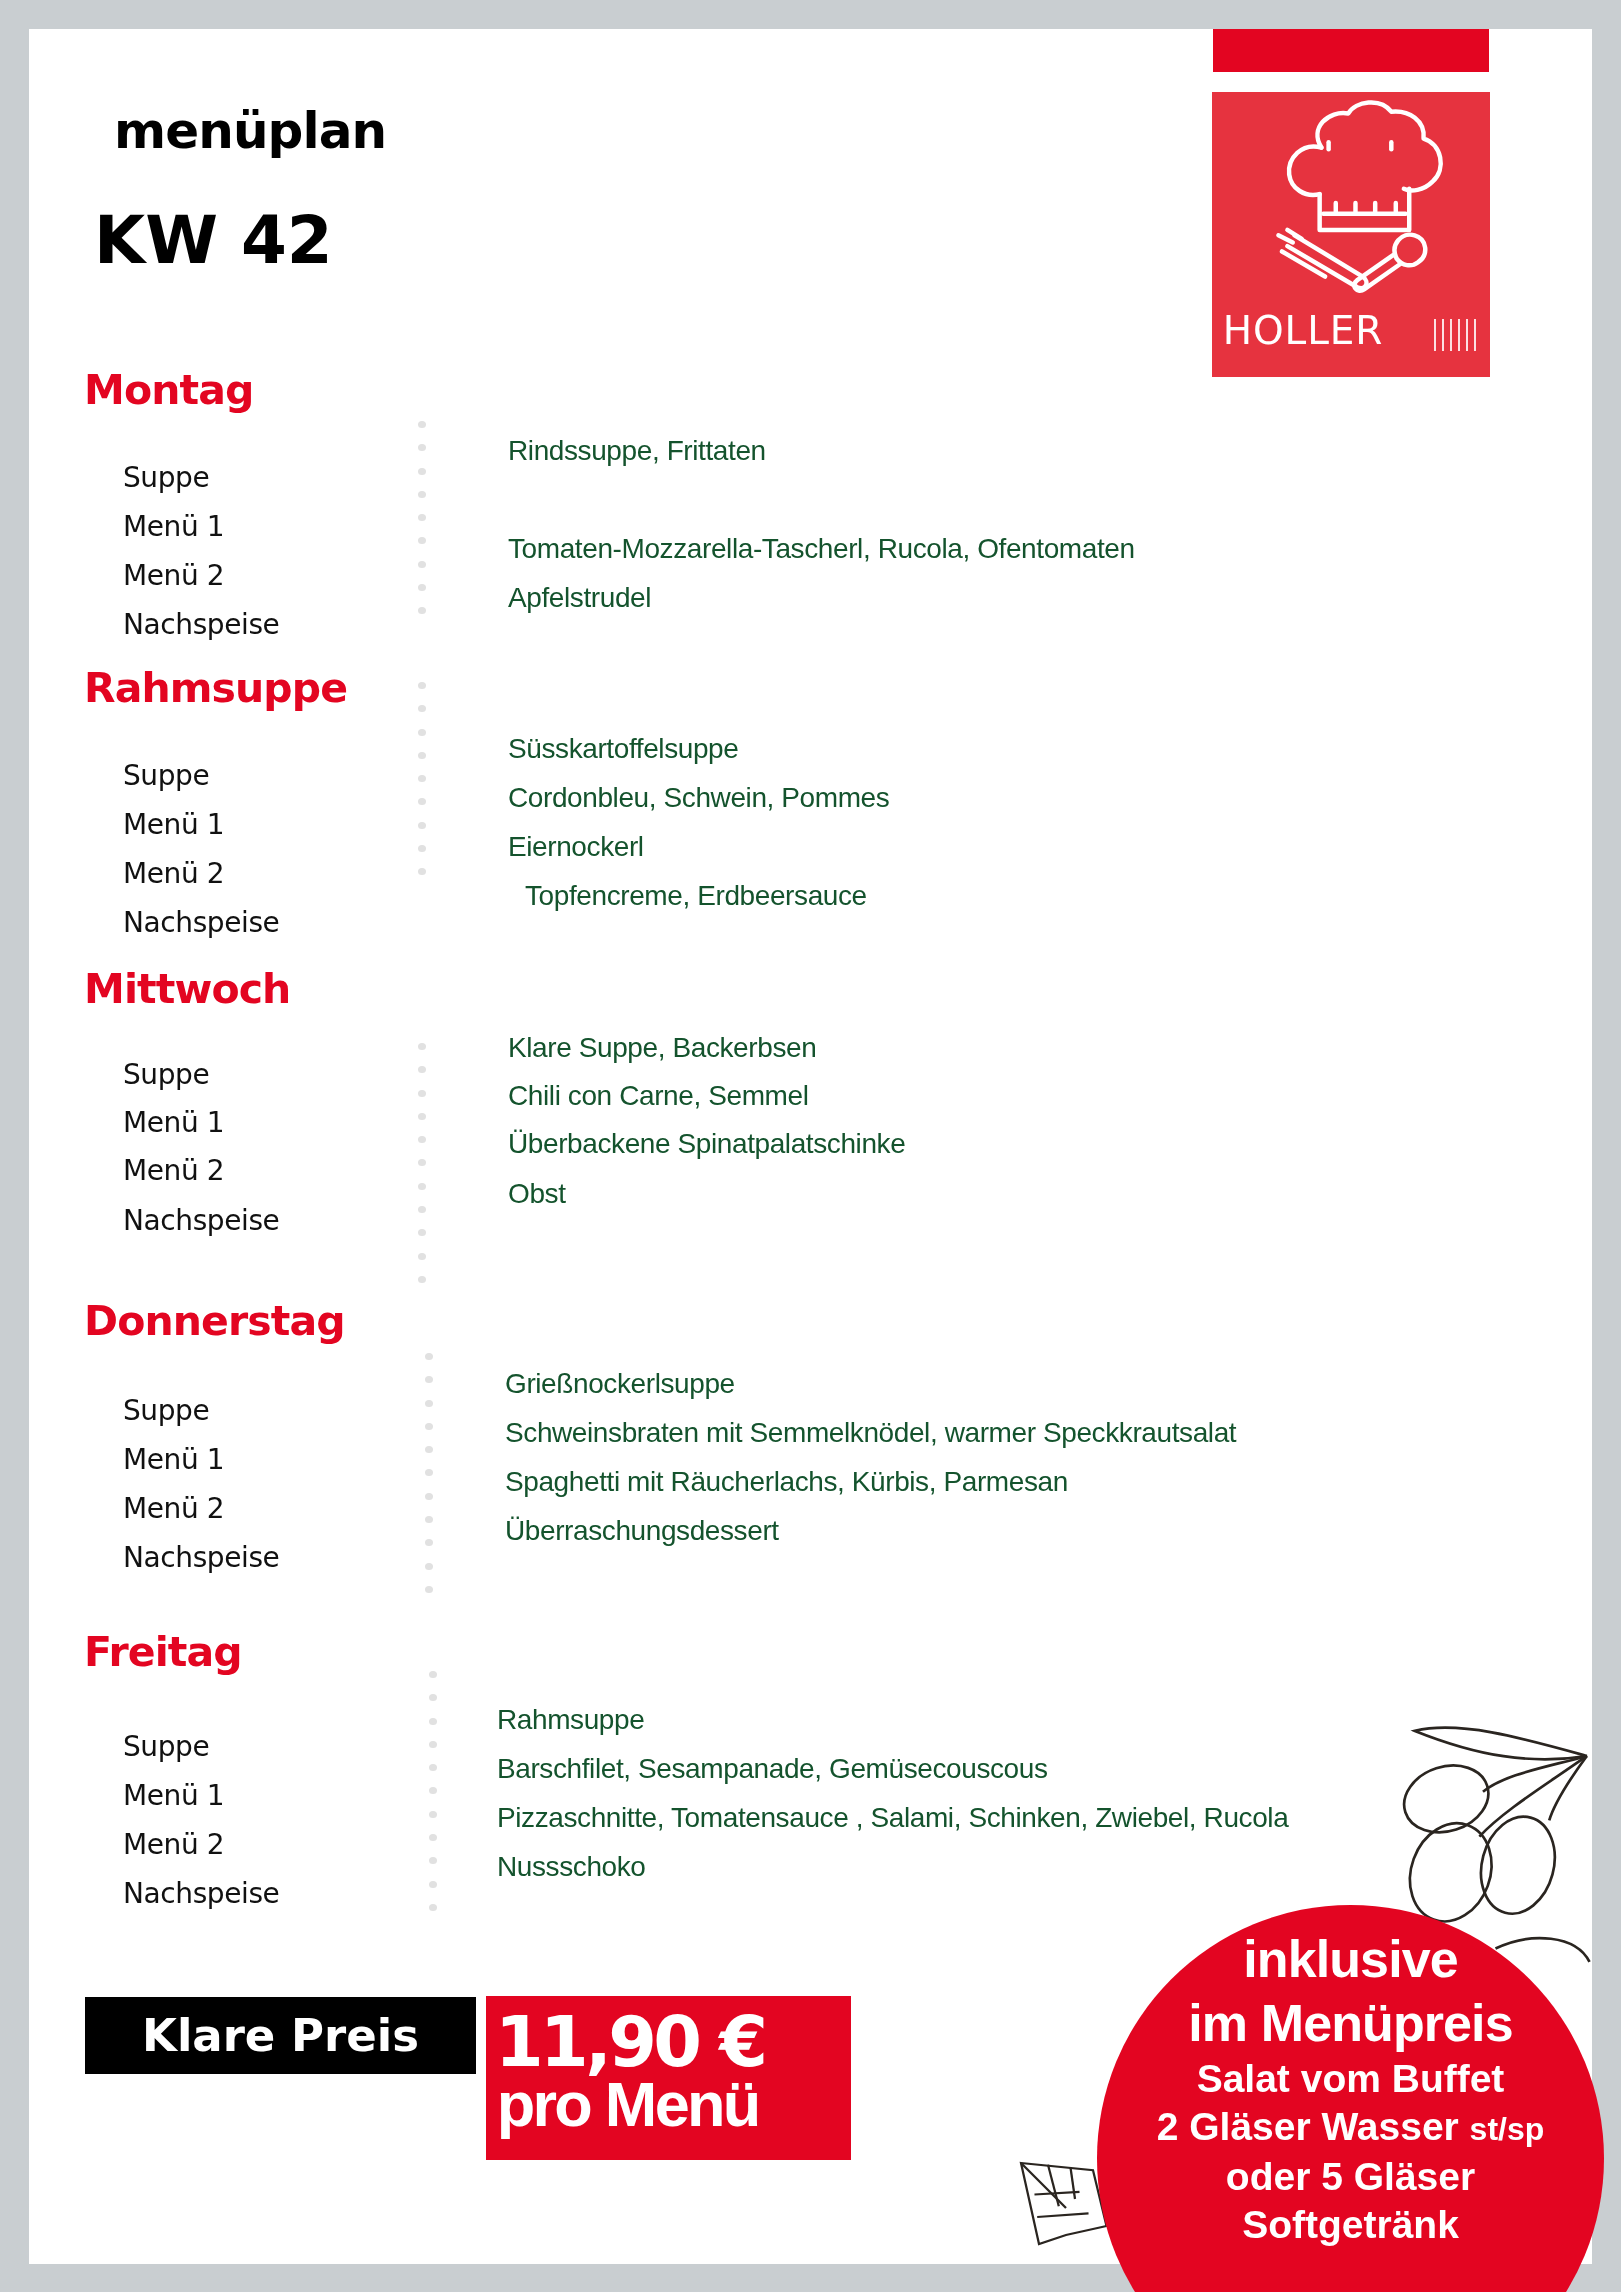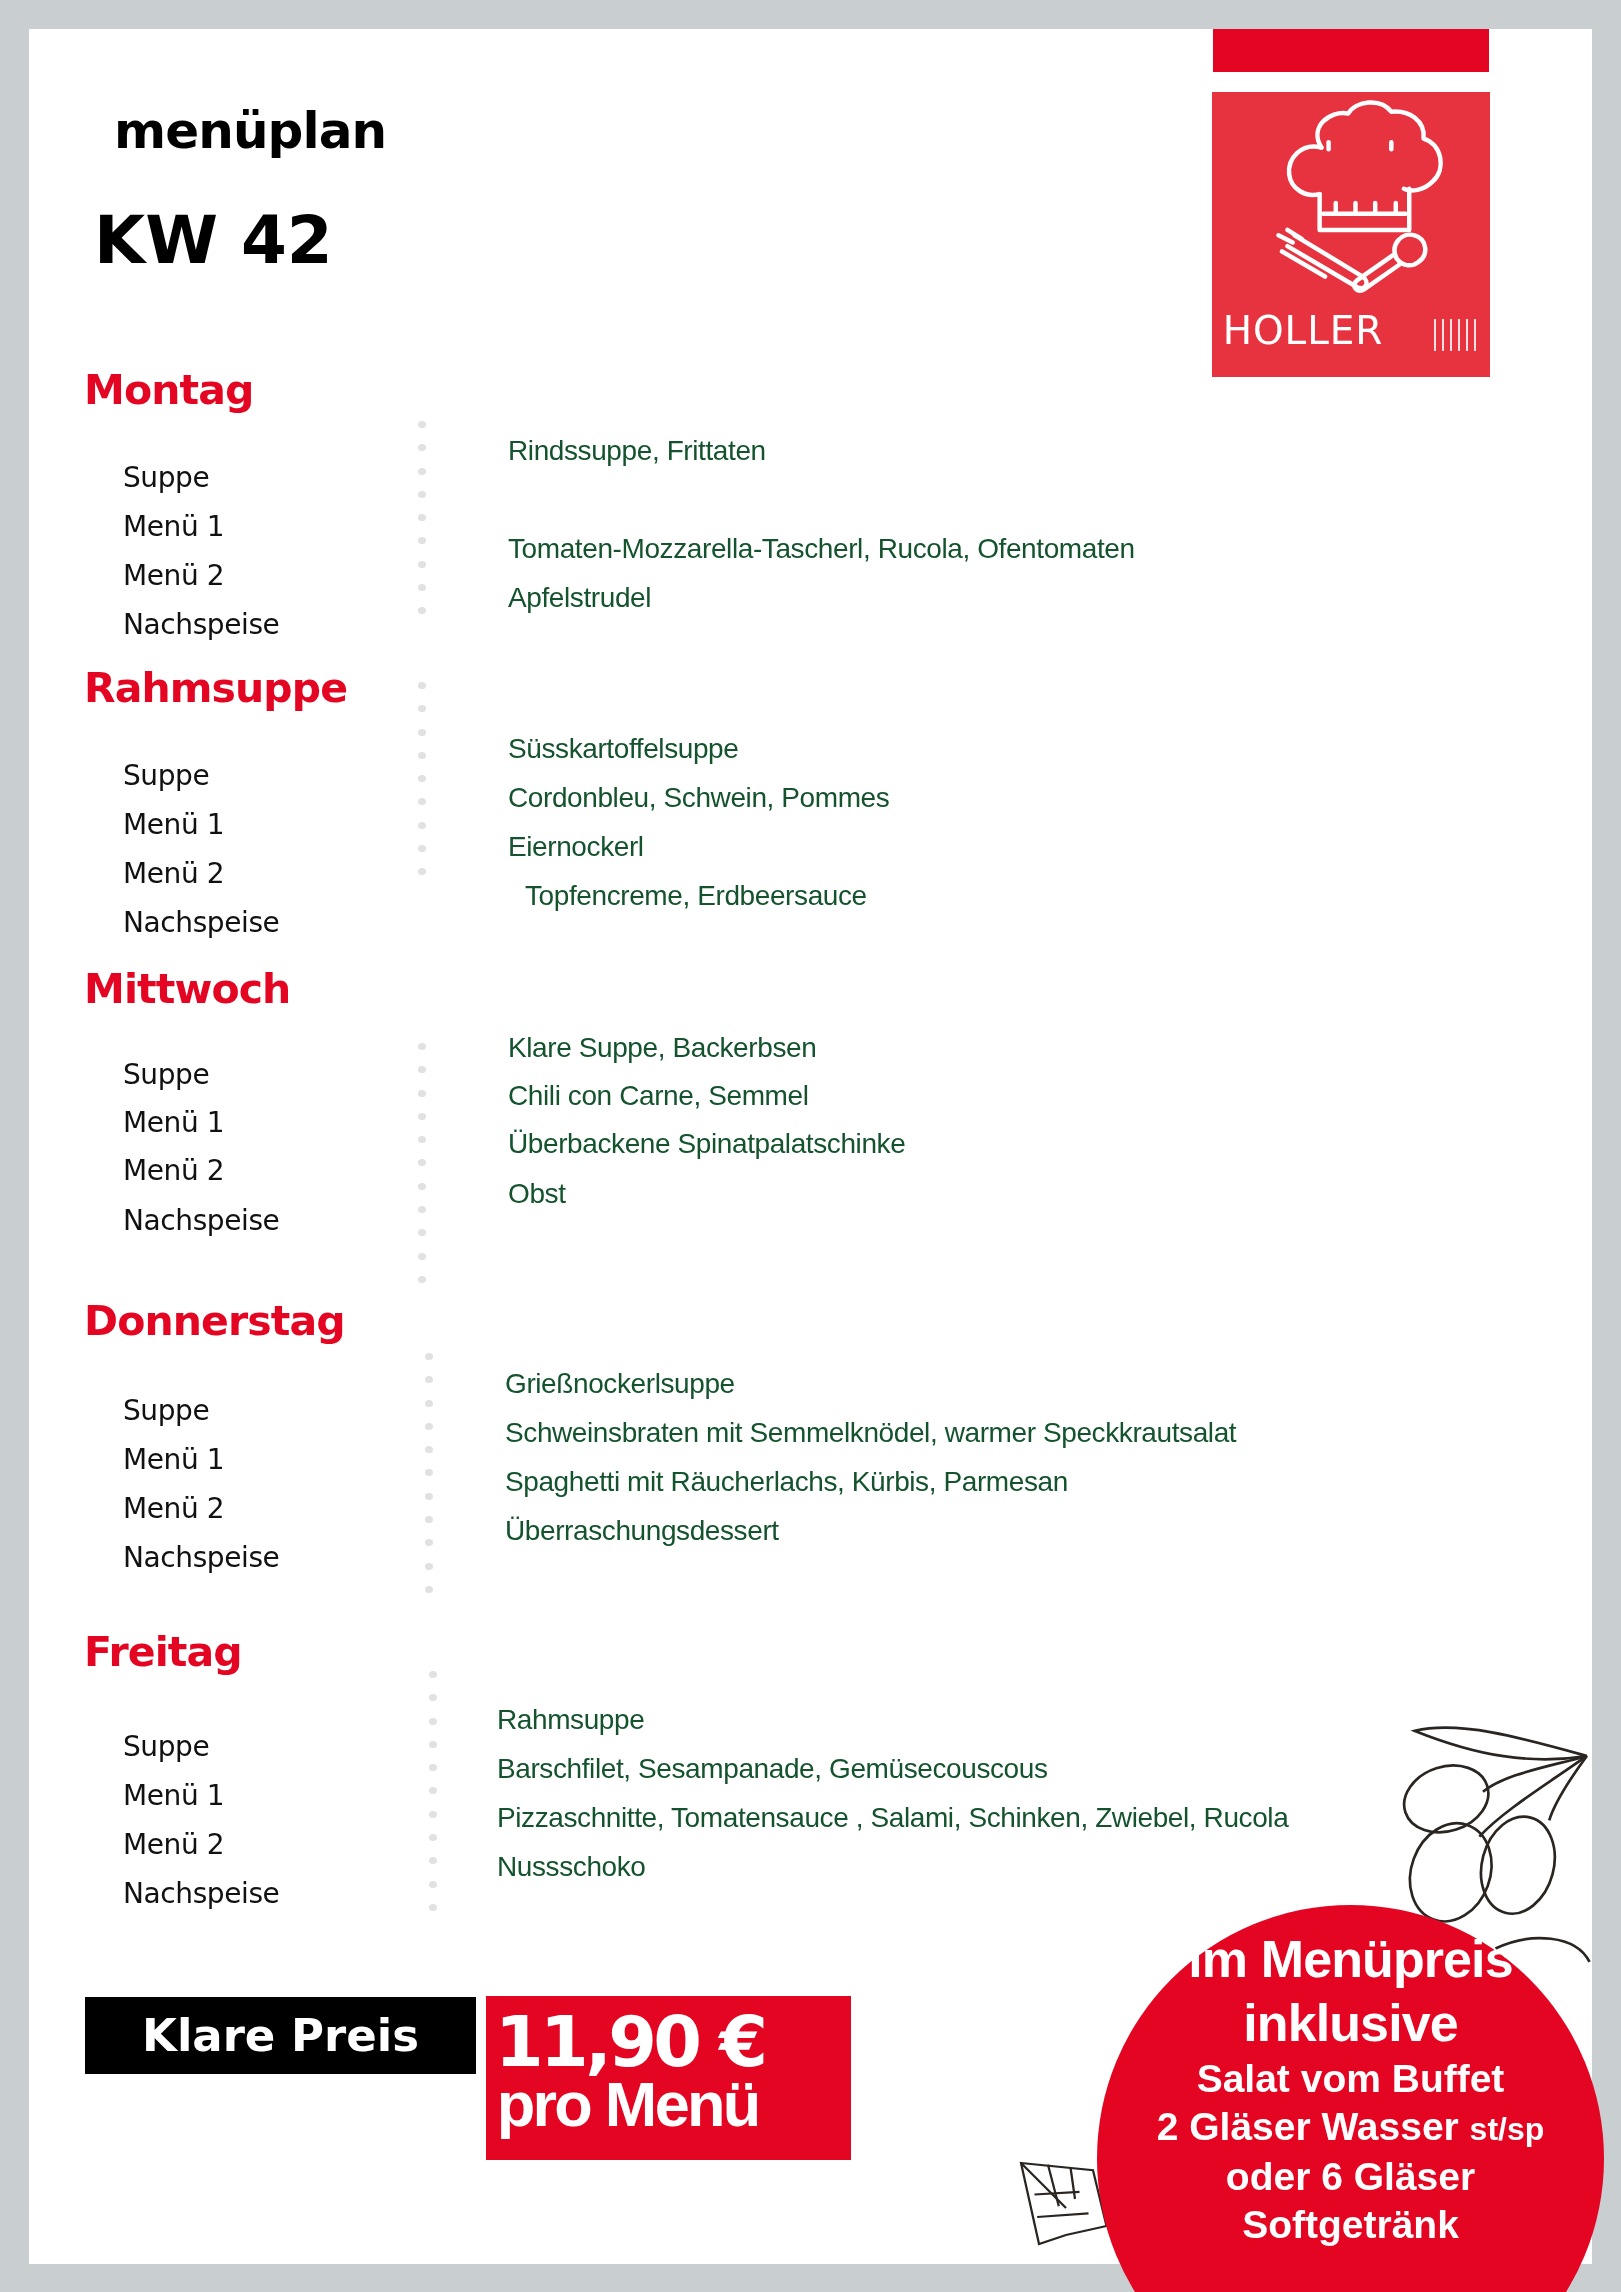--- a/index.html
+++ b/index.html
@@ -325,20 +325,20 @@
     <path d="M40 12 L52 58"></path>
     <path d="M65 15 L70 50"></path>
   </g>
 </svg>
 
 <div class="gray-right"></div>
 <div class="gray-bottom"></div>
 
 <div class="circle"></div>
 <div class="circle-text">
+  <div class="h">inklusive</div>
   <div class="h">im Menüpreis</div>
-  <div class="h">inklusive</div>
   <div class="s">Salat vom Buffet</div>
   <div class="s"><span>2 Gläser Wasser </span><small>st/sp</small></div>
-  <div class="s">oder 6 Gläser</div>
+  <div class="s">oder 5 Gläser</div>
   <div class="s">Softgetränk</div>
 </div>
 
 
 </body></html>

